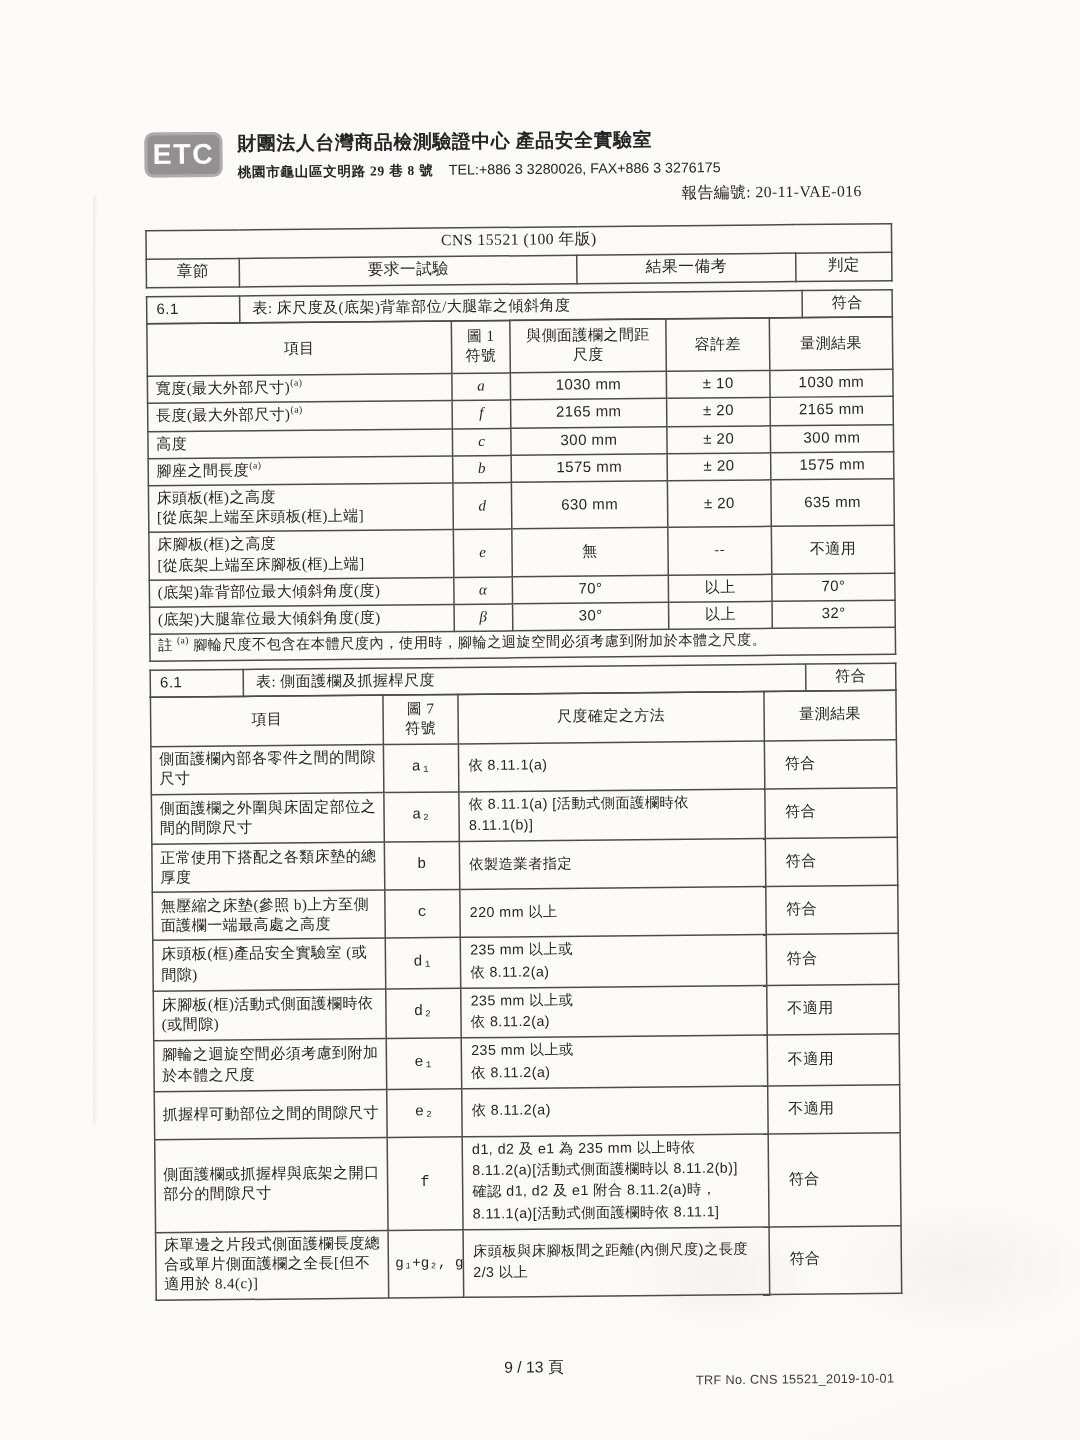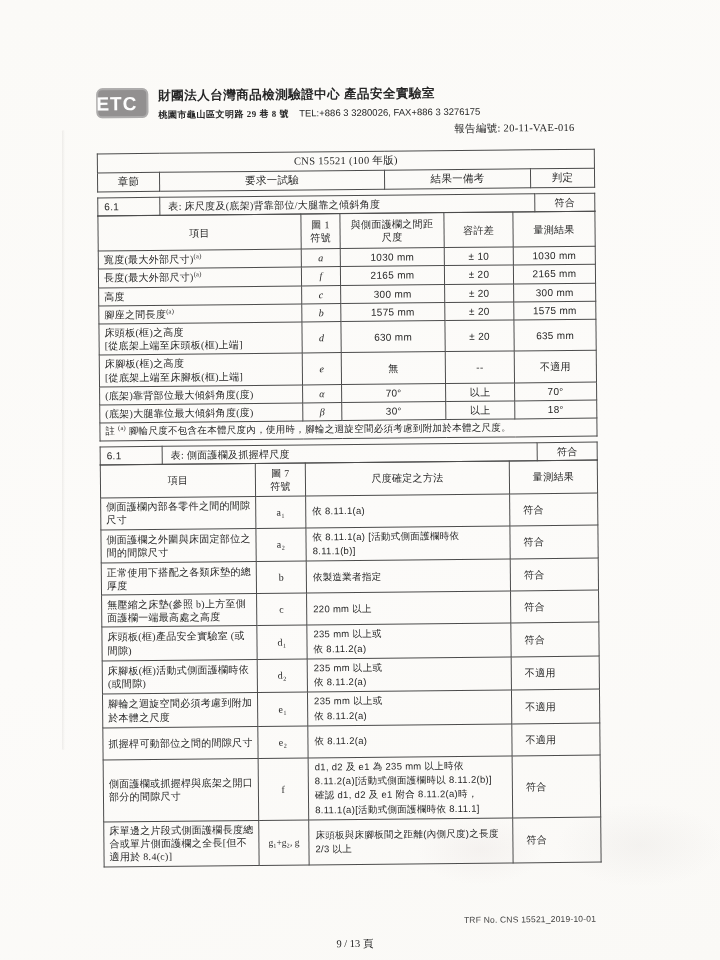--- a/index.html
+++ b/index.html
@@ -25,21 +25,21 @@
     border-radius:2px;
   }
   .content{
     position:absolute;left:100px;top:86px;width:500px;
     transform:rotate(-0.55deg);transform-origin:250px 400px;
   }
   
   .hdr-row{display:flex;align-items:flex-start;}
   .logo{
     width:52px;height:30px;border-radius:6px;background:#929090;
-    display:flex;align-items:center;justify-content:flex-start;flex:0 0 auto;
+    display:flex;align-items:center;justify-content:center;flex:0 0 auto;
     box-shadow:inset 0 0 0 2px rgba(255,255,255,0.25);
   }
   .logo span{
     color:#fdfdfd;font-family:"Liberation Sans",sans-serif;
     font-weight:bold;font-size:19px;letter-spacing:1px;line-height:1;
   }
   .hdr-text{margin-left:10px;}
   .org-name{font-size:12.5px;font-weight:bold;letter-spacing:0.5px;white-space:nowrap;}
   .addr-line{margin-top:4px;font-size:9px;white-space:nowrap;}
   .addr-line .addr{font-weight:bold;letter-spacing:0.5px;}
@@ -60,39 +60,39 @@
   .t-outer{margin-top:14px;}
   .t-outer td{text-align:center;height:14px;font-size:10.5px;}
   .sec-title-table{margin-top:5px;}
   .sec-title-table td{height:12px;}
   .sec-chapter{text-align:left;padding-left:6px;font-family:"Liberation Sans",sans-serif;font-size:10px;}
   .sec-title{text-align:left;padding-left:8px;font-size:10px;}
   .sec-verdict{text-align:center;}
   .t-inner{margin-top:-1px;}
   .t-inner th{text-align:center;font-size:10px;}
   .c-item{text-align:left;padding-left:5px;}
-  .c-sym{text-align:center;font-family:Liberation Serif, serif;font-size:10px;}
+  .c-sym{text-align:center;font-family:Liberation Mono, monospace;font-size:10px;}
   .c-sym.ital{font-style:italic;font-family:"Liberation Serif",serif;}
   .c-sym.nowrap{white-space:nowrap;font-size:9.5px;letter-spacing:0;}
   .c-num{text-align:center;font-family:"Liberation Sans",sans-serif;font-size:10px;}
   .c-method{text-align:left;padding-left:6px;font-family:"Liberation Sans",sans-serif;font-size:9.5px;line-height:1.5;}
   .c-result-left{text-align:left;padding-left:13px;}
   .note-cell{font-size:9.5px;text-align:left;padding-left:5px;height:12px;}
   sup{font-size:6.5px;vertical-align:super;line-height:0;}
   
   .h2l td{height:26px;}
   .h1l td{height:13px;}
   .rowB td{height:27px;}
   .rowB-f td{height:56px;}
   .rowB-g td{height:40px;}
   .thA th{height:30px;}
   .thB th{height:28px;}
   
   .footer{position:relative;height:40px;margin-top:40px;}
-  .page-label{position:absolute;left:232px;top:0;font-size:10.5px;font-family:Liberation Serif, serif;margin-top:32px;}
+  .page-label{position:absolute;left:232px;top:0;font-size:10.5px;font-family:Liberation Sans, sans-serif;}
   .trf-no{position:absolute;right:8px;top:11px;font-size:8.5px;color:#3d3d3d;font-family:"Liberation Sans",sans-serif;letter-spacing:0.2px;}
 </style>
 </head>
 <body>
 
 <div class="paper"></div>
 <div class="edge-shadow-left"></div>
 
 <div class="content">
 
@@ -214,21 +214,21 @@
           <td class="c-sym ital">α</td>
           <td class="c-num">70°</td>
           <td class="c-num">以上</td>
           <td class="c-num">70°</td>
         </tr>
         <tr class="h1l">
           <td class="c-item">(底架)大腿靠位最大傾斜角度(度)</td>
           <td class="c-sym ital">β</td>
           <td class="c-num">30°</td>
           <td class="c-num">以上</td>
-          <td class="c-num">18°</td>
+          <td class="c-num">32°</td>
         </tr>
       </tbody>
     <tfoot>
       <tr>
         <td colspan="5" class="note-cell"><span>註 </span><sup>(a)</sup><span> 腳輪尺度不包含在本體尺度內，使用時，腳輪之迴旋空間必須考慮到附加於本體之尺度。</span></td>
       </tr>
     </tfoot>
   </table>
 
   <table class="sec-title-table">

